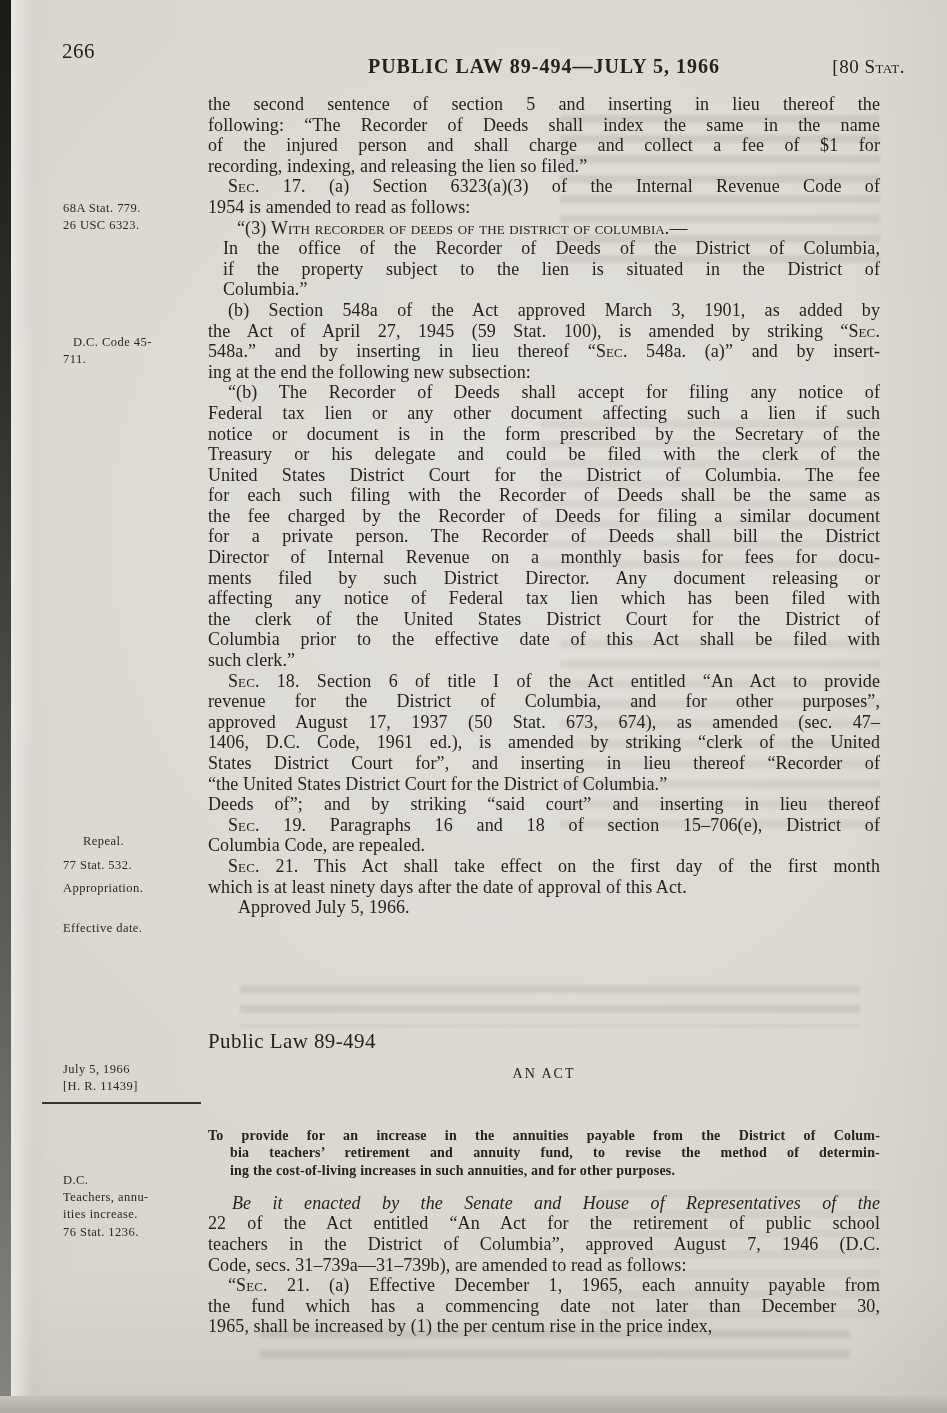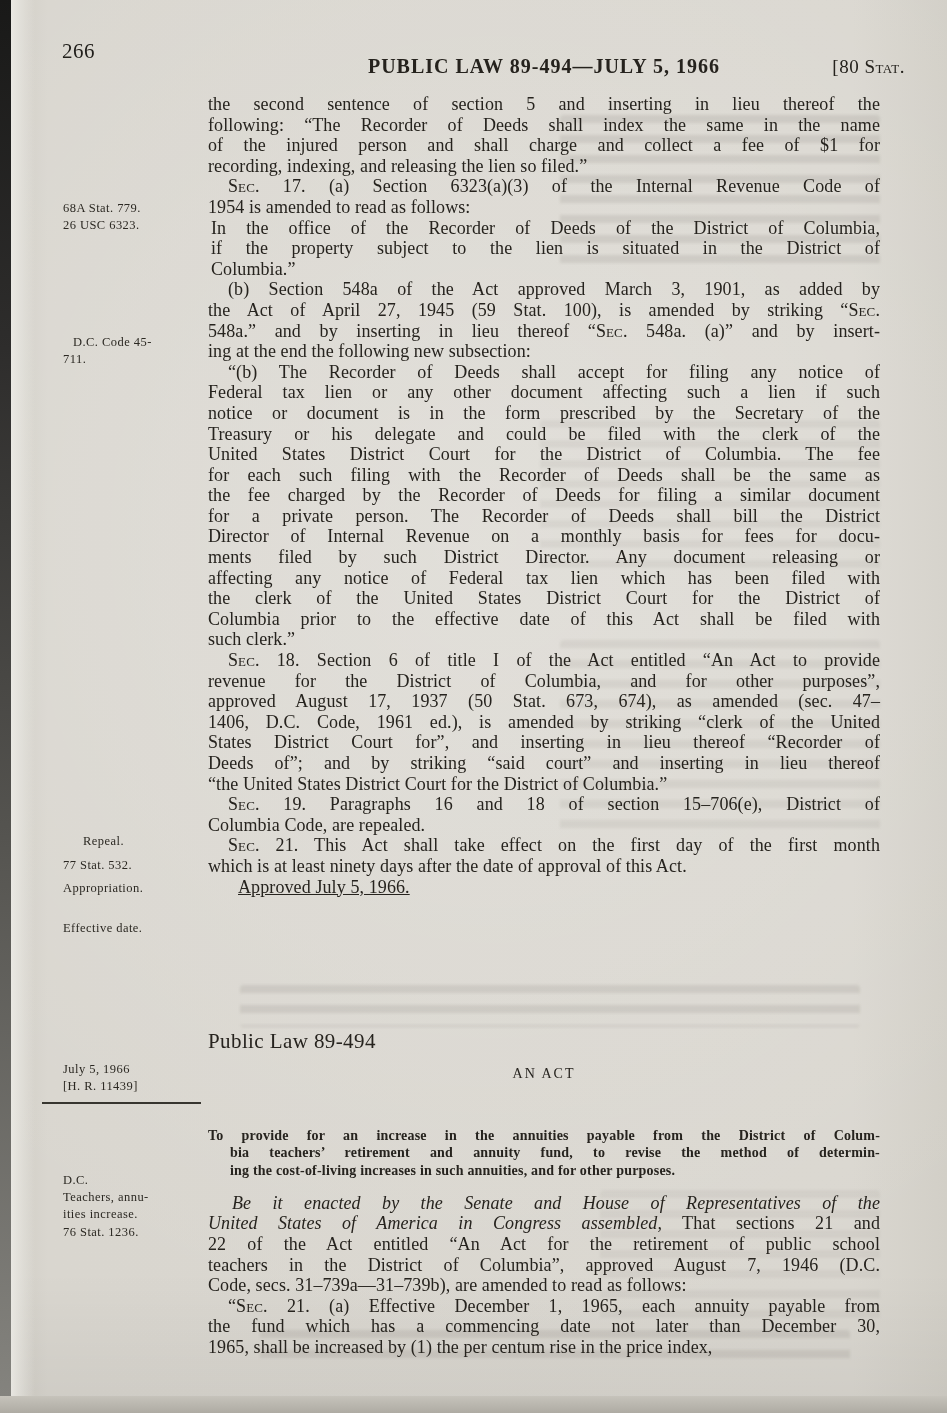--- a/index.html
+++ b/index.html
@@ -61,22 +61,22 @@
     position:absolute;left:208px;width:672px;
     font-size:18px;line-height:20.6px;letter-spacing:0.1px;
     color:#26231e;
   }
   #col-top{top:94px;}
   #col-law{top:1028px;}
   .blk{margin:0;padding:0;}
   .line{text-align:justify;text-align-last:justify;}
   .line.last{text-align-last:left;}
   .indent .line.first{text-indent:20px;}
-  .approved .line.first{text-indent:30px;text-decoration:underline;}
-  .quote{margin-left:3px;}
+  .approved .line.first{text-indent:30px;}
+  .quote{margin-left:15px;}
   .quote-head{margin-left:15px;}
   .quote-head .line.first{text-indent:14px;}
   .law-heading .line{text-align:left;text-align-last:left;font-size:21px;line-height:26px;letter-spacing:0.4px;}
   .an-act{margin-top:11px;}
   .an-act .line{text-align:center;text-align-last:center;font-size:14px;line-height:18px;letter-spacing:2px;}
   .act-desc{margin-top:10px;font-size:14px;line-height:17.3px;font-weight:bold;letter-spacing:0.2px;}
   .act-desc .line{padding-left:22px;}
   .act-desc .line.first{padding-left:0;margin-top:44px;}
   .enacting{margin-top:14px;}
   .enacting .line.first{text-indent:24px;}
@@ -139,20 +139,23 @@
   <div class="col" id="col-top">
       <div class="blk flush">
         <div class="line first"><span>the second sentence of section 5 and inserting in lieu thereof the</span></div>
         <div class="line"><span>following: “The Recorder of Deeds shall index the same in the name</span></div>
         <div class="line"><span>of the injured person and shall charge and collect a fee of $1 for</span></div>
         <div class="line last"><span>recording, indexing, and releasing the lien so filed.”</span></div>
       </div>
       <div class="blk indent">
         <div class="line first"><span class="sc">Sec.</span><span> 17. (a) Section 6323(a)(3) of the Internal Revenue Code of</span></div>
         <div class="line last"><span>1954 is amended to read as follows:</span></div>
+      </div>
+      <div class="blk quote-head">
+        <div class="line first last"><span>“(3) </span><span class="sc">With recorder of deeds of the district of columbia.—</span></div>
       </div>
       <div class="blk quote">
         <div class="line first"><span>In the office of the Recorder of Deeds of the District of Columbia,</span></div>
         <div class="line"><span>if the property subject to the lien is situated in the District of</span></div>
         <div class="line last"><span>Columbia.”</span></div>
       </div>
       <div class="blk indent">
         <div class="line first"><span>(b) Section 548a of the Act approved March 3, 1901, as added by</span></div>
         <div class="line"><span>the Act of April 27, 1945 (59 Stat. 100), is amended by striking “</span><span class="sc">Sec.</span></div>
         <div class="line"><span>548a.” and by inserting in lieu thereof “</span><span class="sc">Sec.</span><span> 548a. (a)” and by insert-</span></div>
@@ -173,22 +176,22 @@
         <div class="line"><span>the clerk of the United States District Court for the District of</span></div>
         <div class="line"><span>Columbia prior to the effective date of this Act shall be filed with</span></div>
         <div class="line last"><span>such clerk.”</span></div>
       </div>
       <div class="blk indent">
         <div class="line first"><span class="sc">Sec.</span><span> 18. Section 6 of title I of the Act entitled “An Act to provide</span></div>
         <div class="line"><span>revenue for the District of Columbia, and for other purposes”,</span></div>
         <div class="line"><span>approved August 17, 1937 (50 Stat. 673, 674), as amended (sec. 47–</span></div>
         <div class="line"><span>1406, D.C. Code, 1961 ed.), is amended by striking “clerk of the United</span></div>
         <div class="line"><span>States District Court for”, and inserting in lieu thereof “Recorder of</span></div>
+        <div class="line last"><span>“the United States District Court for the District of Columbia.”</span></div>
         <div class="line"><span>Deeds of”; and by striking “said court” and inserting in lieu thereof</span></div>
-        <div class="line last"><span>“the United States District Court for the District of Columbia.”</span></div>
       </div>
       <div class="blk indent">
         <div class="line first"><span class="sc">Sec.</span><span> 19. Paragraphs 16 and 18 of section 15–706(e), District of</span></div>
         <div class="line last"><span>Columbia Code, are repealed.</span></div>
       </div>
       <div class="blk indent">
         <div class="line first"><span class="sc">Sec.</span><span> 21. This Act shall take effect on the first day of the first month</span></div>
         <div class="line last"><span>which is at least ninety days after the date of approval of this Act.</span></div>
       </div>
       <div class="blk approved">
@@ -202,21 +205,20 @@
       <div class="blk an-act">
         <div class="line first last"><span>AN ACT</span></div>
       </div>
       <div class="blk act-desc">
         <div class="line first"><span>To provide for an increase in the annuities payable from the District of Colum-</span></div>
         <div class="line"><span>bia teachers’ retirement and annuity fund, to revise the method of determin-</span></div>
         <div class="line last"><span>ing the cost-of-living increases in such annuities, and for other purposes.</span></div>
       </div>
       <div class="blk indent enacting">
         <div class="line first"><span class="it">Be it enacted by the Senate and House of Representatives of the</span></div>
-        <div class="line"><span class="it">United States of America in Congress assembled,</span><span> That sections 21 and</span></div>
         <div class="line"><span>22 of the Act entitled “An Act for the retirement of public school</span></div>
         <div class="line"><span>teachers in the District of Columbia”, approved August 7, 1946 (D.C.</span></div>
         <div class="line last"><span>Code, secs. 31–739a—31–739b), are amended to read as follows:</span></div>
       </div>
       <div class="blk indent">
         <div class="line first"><span>“</span><span class="sc">Sec.</span><span> 21. (a) Effective December 1, 1965, each annuity payable from</span></div>
         <div class="line"><span>the fund which has a commencing date not later than December 30,</span></div>
         <div class="line last"><span>1965, shall be increased by (1) the per centum rise in the price index,</span></div>
       </div>
     </div>

